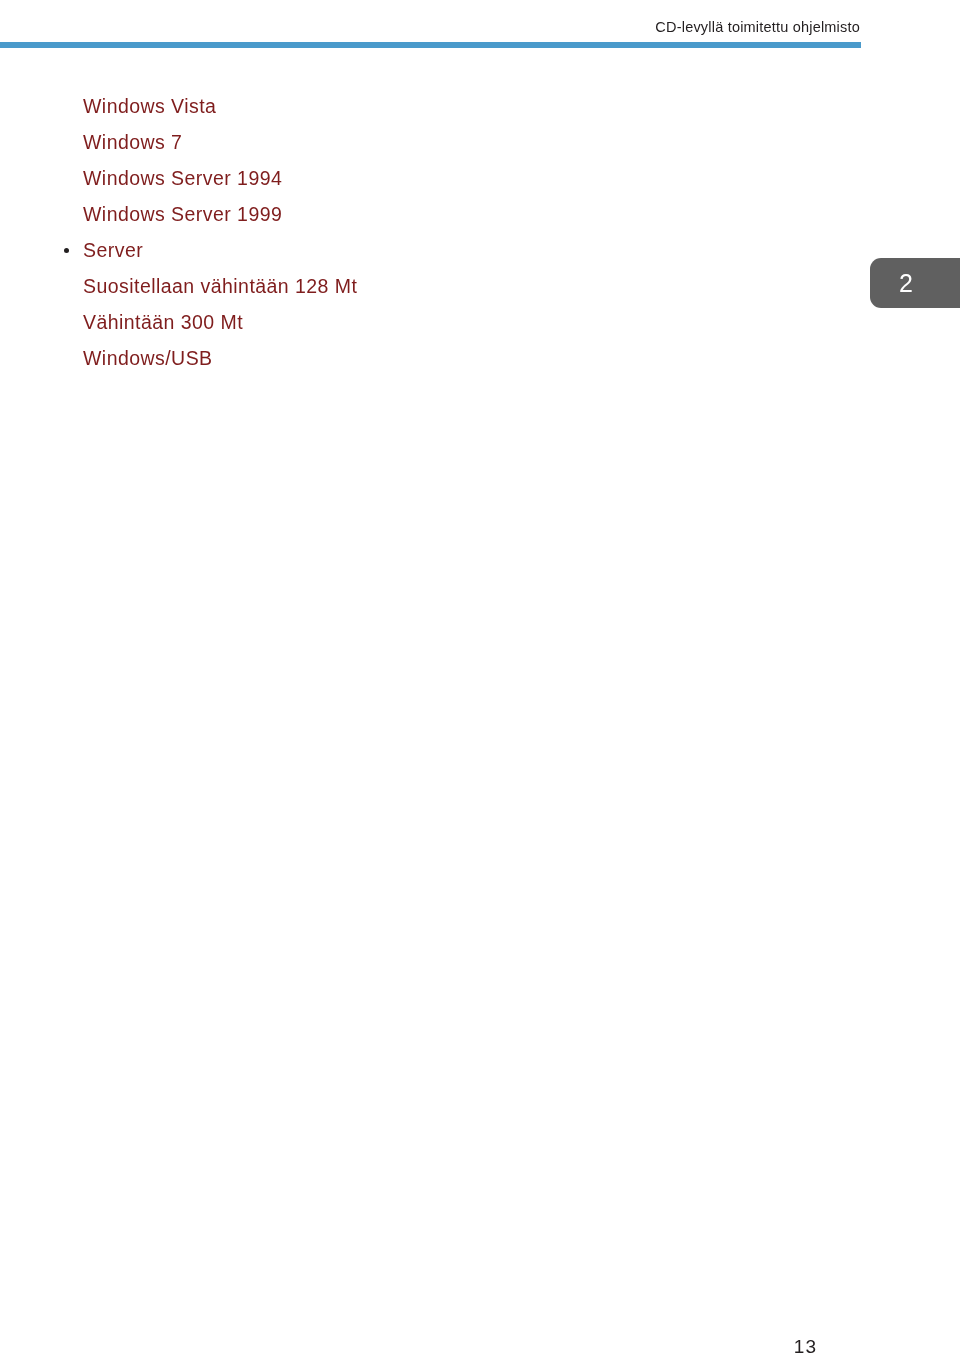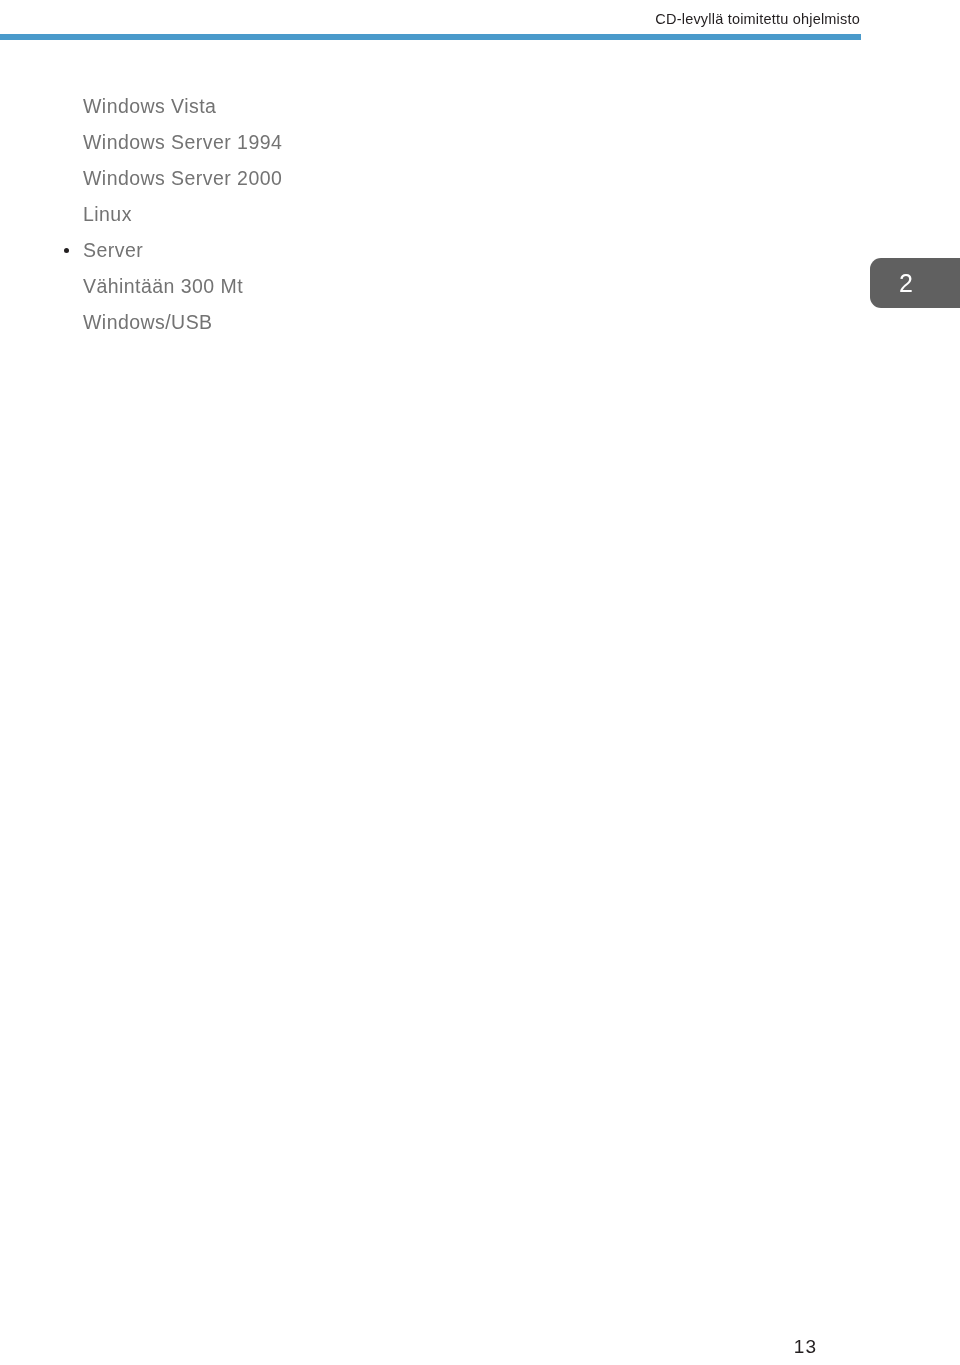--- a/index.html
+++ b/index.html
@@ -12,21 +12,21 @@
     background: #ffffff;
     font-family: "Liberation Sans", sans-serif;
     position: relative;
     overflow: hidden;
     -webkit-font-smoothing: antialiased;
   }
 
   
   .page-header {
     position: absolute;
-    top: 8px;
+    top: 16px;
     left: 0;
     width: 960px;
     height: 34px;
   }
   .header-title {
     position: absolute;
     top: 3px;
     right: 100px;
     font-size: 14.5px;
     color: #231f20;
@@ -48,21 +48,21 @@
     position: absolute;
     top: 88px;
     left: 62px;
     width: 740px;
   }
   .spec-line {
     position: relative;
     height: 36px;
     line-height: 36px;
     font-size: 19.5px;
-    color: #737373;
+    color: #7f1d1d;
     letter-spacing: 0.45px;
     padding-left: 21px;
     white-space: nowrap;
   }
   .spec-line.bulleted {
     padding-left: 21px;
   }
   .bullet-dot {
     position: absolute;
     left: 2px;
@@ -116,24 +116,25 @@
 </head>
 <body>
 
 <div class="page-header">
   <div class="header-title">CD-levyllä toimitettu ohjelmisto</div>
   <div class="header-rule" style="background: rgb(74, 154, 203);"></div>
 </div>
 
 <div class="content">
     <div class="spec-line"><span>Windows Vista</span></div>
+    <div class="spec-line"><span>Windows 7</span></div>
     <div class="spec-line"><span>Windows Server 1994</span></div>
-    <div class="spec-line"><span>Windows Server 2000</span></div>
-    <div class="spec-line"><span>Linux</span></div>
+    <div class="spec-line"><span>Windows Server 1999</span></div>
     <div class="spec-line bulleted"><span class="bullet-dot"></span><span>Server</span></div>
+    <div class="spec-line"><span>Suositellaan vähintään 128 Mt</span></div>
     <div class="spec-line"><span>Vähintään 300 Mt</span></div>
     <div class="spec-line"><span>Windows/USB</span></div>
   </div>
 
 <div class="chapter-tab" style="background: rgb(96, 96, 96);">
   <span class="chapter-tab-number" style="color: rgb(255, 255, 255);">2</span>
 </div>
 
 <div class="page-footer">
   <div class="page-number">13</div>

